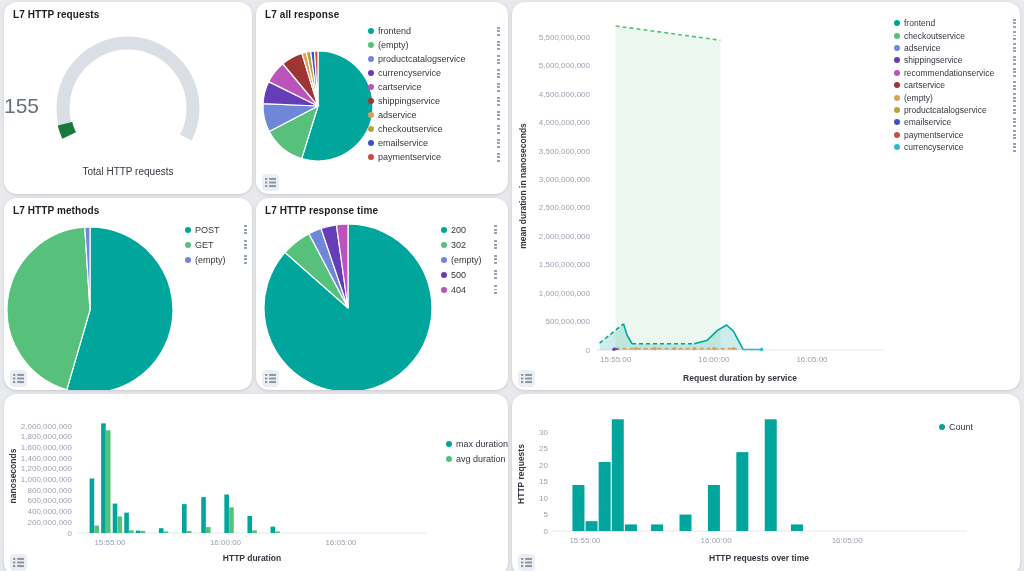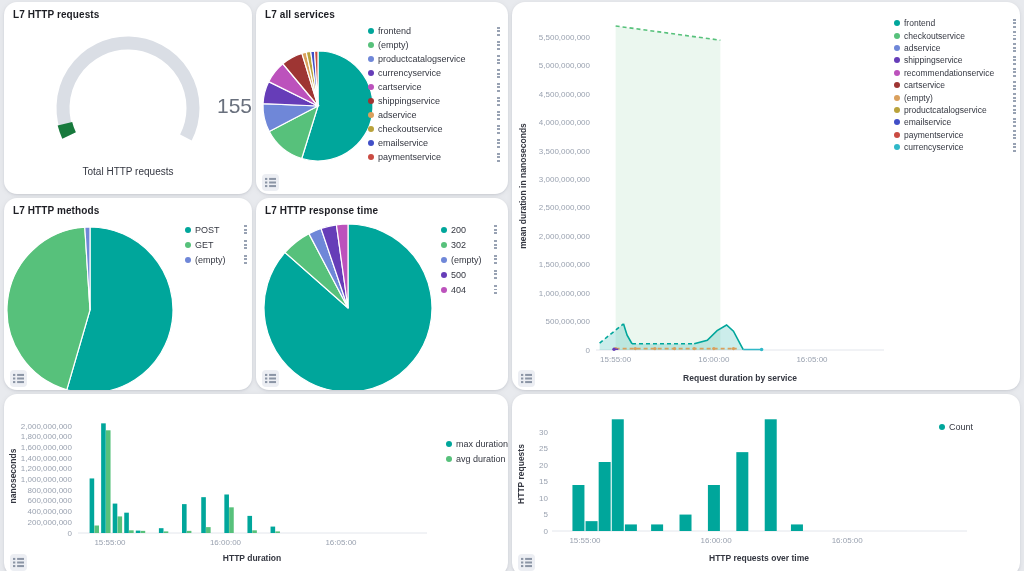--- a/index.html
+++ b/index.html
@@ -22,21 +22,21 @@
   #p2{left:256px;top:2px;width:252px;height:192px}
   #p3{left:512px;top:2px;width:508px;height:388px}
   #p4{left:4px;top:198px;width:248px;height:192px}
   #p5{left:256px;top:198px;width:252px;height:192px}
   #p6{left:4px;top:394px;width:504px;height:182px}
   #p7{left:512px;top:394px;width:508px;height:182px}
   svg.chart{position:absolute;left:0;top:0;width:100%;height:100%;z-index:1}
   svg.chart text{font-family:"Liberation Sans","DejaVu Sans",sans-serif}
   .tick{font-size:8px;fill:#9aa2b0}
   .axis-title{font-size:8.5px;font-weight:700;fill:#343741}
-  .gauge-value{position:absolute;top:92px;left:0;right:0;text-align:right;
+  .gauge-value{position:absolute;top:92px;left:0;right:0;text-align:left;
     font-size:21px;color:#69707d;z-index:2}
   .gauge-caption{position:absolute;top:164px;left:0;right:0;text-align:center;
     font-size:10px;color:#343741;z-index:2}
   .legend{position:absolute;z-index:4;font-size:9px;color:#343741}
   .legend-row{display:flex;align-items:center;gap:4px;height:14px}
   #p3 .legend-row{height:12.4px;font-size:8.5px}
   #p4 .legend-row,#p5 .legend-row{height:15px}
   #p6 .legend-row,#p7 .legend-row{height:15px}
   #p2 .legend{left:112px;top:22px;width:132px}
   #p3 .legend{left:382px;top:15px;width:122px}
@@ -64,21 +64,21 @@
   <h3>L7 HTTP requests</h3>
   <svg class="chart" viewBox="0 0 248 192">
       <path d="M 65.08999384261776 133.4701870131455 A 65 65 0 1 1 181.9154240722439 135.50938248307057" stroke="#dadee5" stroke-width="13" fill="none"></path>
       <path d="M 65.08999384261776 133.4701870131455 A 65 65 0 0 1 60.930777792060226 121.7249232139784" stroke="#17793c" stroke-width="15" fill="none"></path>
     </svg>
   <div class="gauge-value">155</div>
   <div class="gauge-caption">Total HTTP requests</div>
 </section>
 
 <section class="panel" id="p2">
-  <h3>L7 all services</h3>
+  <h3>L7 all response</h3>
   <svg class="chart" viewBox="0 0 252 192">
       <path d="M 62 104 L 62 49 A 55 55 0 1 1 45.748960270093114 156.5443023333357 Z" fill="#00a69b" stroke="#ffffff" stroke-width="1.2"></path>
       <path d="M 62 104 L 45.748960270093114 156.5443023333357 A 55 55 0 0 1 13.25344061687349 129.47102173661906 Z" fill="#57c17b" stroke="#ffffff" stroke-width="1.2"></path>
       <path d="M 62 104 L 13.25344061687349 129.47102173661906 A 55 55 0 0 1 7.049956046296813 101.65635551200963 Z" fill="#6f87d8" stroke="#ffffff" stroke-width="1.2"></path>
       <path d="M 62 104 L 7.049956046296813 101.65635551200963 A 55 55 0 0 1 12.702440119444752 79.61249111075365 Z" fill="#663db8" stroke="#ffffff" stroke-width="1.2"></path>
       <path d="M 62 104 L 12.702440119444752 79.61249111075365 A 55 55 0 0 1 26.794707739009205 61.74378865991152 Z" fill="#bc52bc" stroke="#ffffff" stroke-width="1.2"></path>
       <path d="M 62 104 L 26.794707739009205 61.74378865991152 A 55 55 0 0 1 45.914943303783566 51.40464895944222 Z" fill="#9e3533" stroke="#ffffff" stroke-width="1.2"></path>
       <path d="M 62 104 L 45.914943303783566 51.40464895944222 A 55 55 0 0 1 50.28191484472842 50.262801707813196 Z" fill="#daa05d" stroke="#ffffff" stroke-width="1.2"></path>
       <path d="M 62 104 L 50.28191484472842 50.262801707813196 A 55 55 0 0 1 54.7278111003596 49.48289012972215 Z" fill="#b9a23b" stroke="#ffffff" stroke-width="1.2"></path>
       <path d="M 62 104 L 54.7278111003596 49.48289012972215 A 55 55 0 0 1 58.52919027780314 49.10962306676785 Z" fill="#414fc7" stroke="#ffffff" stroke-width="1.2"></path>

